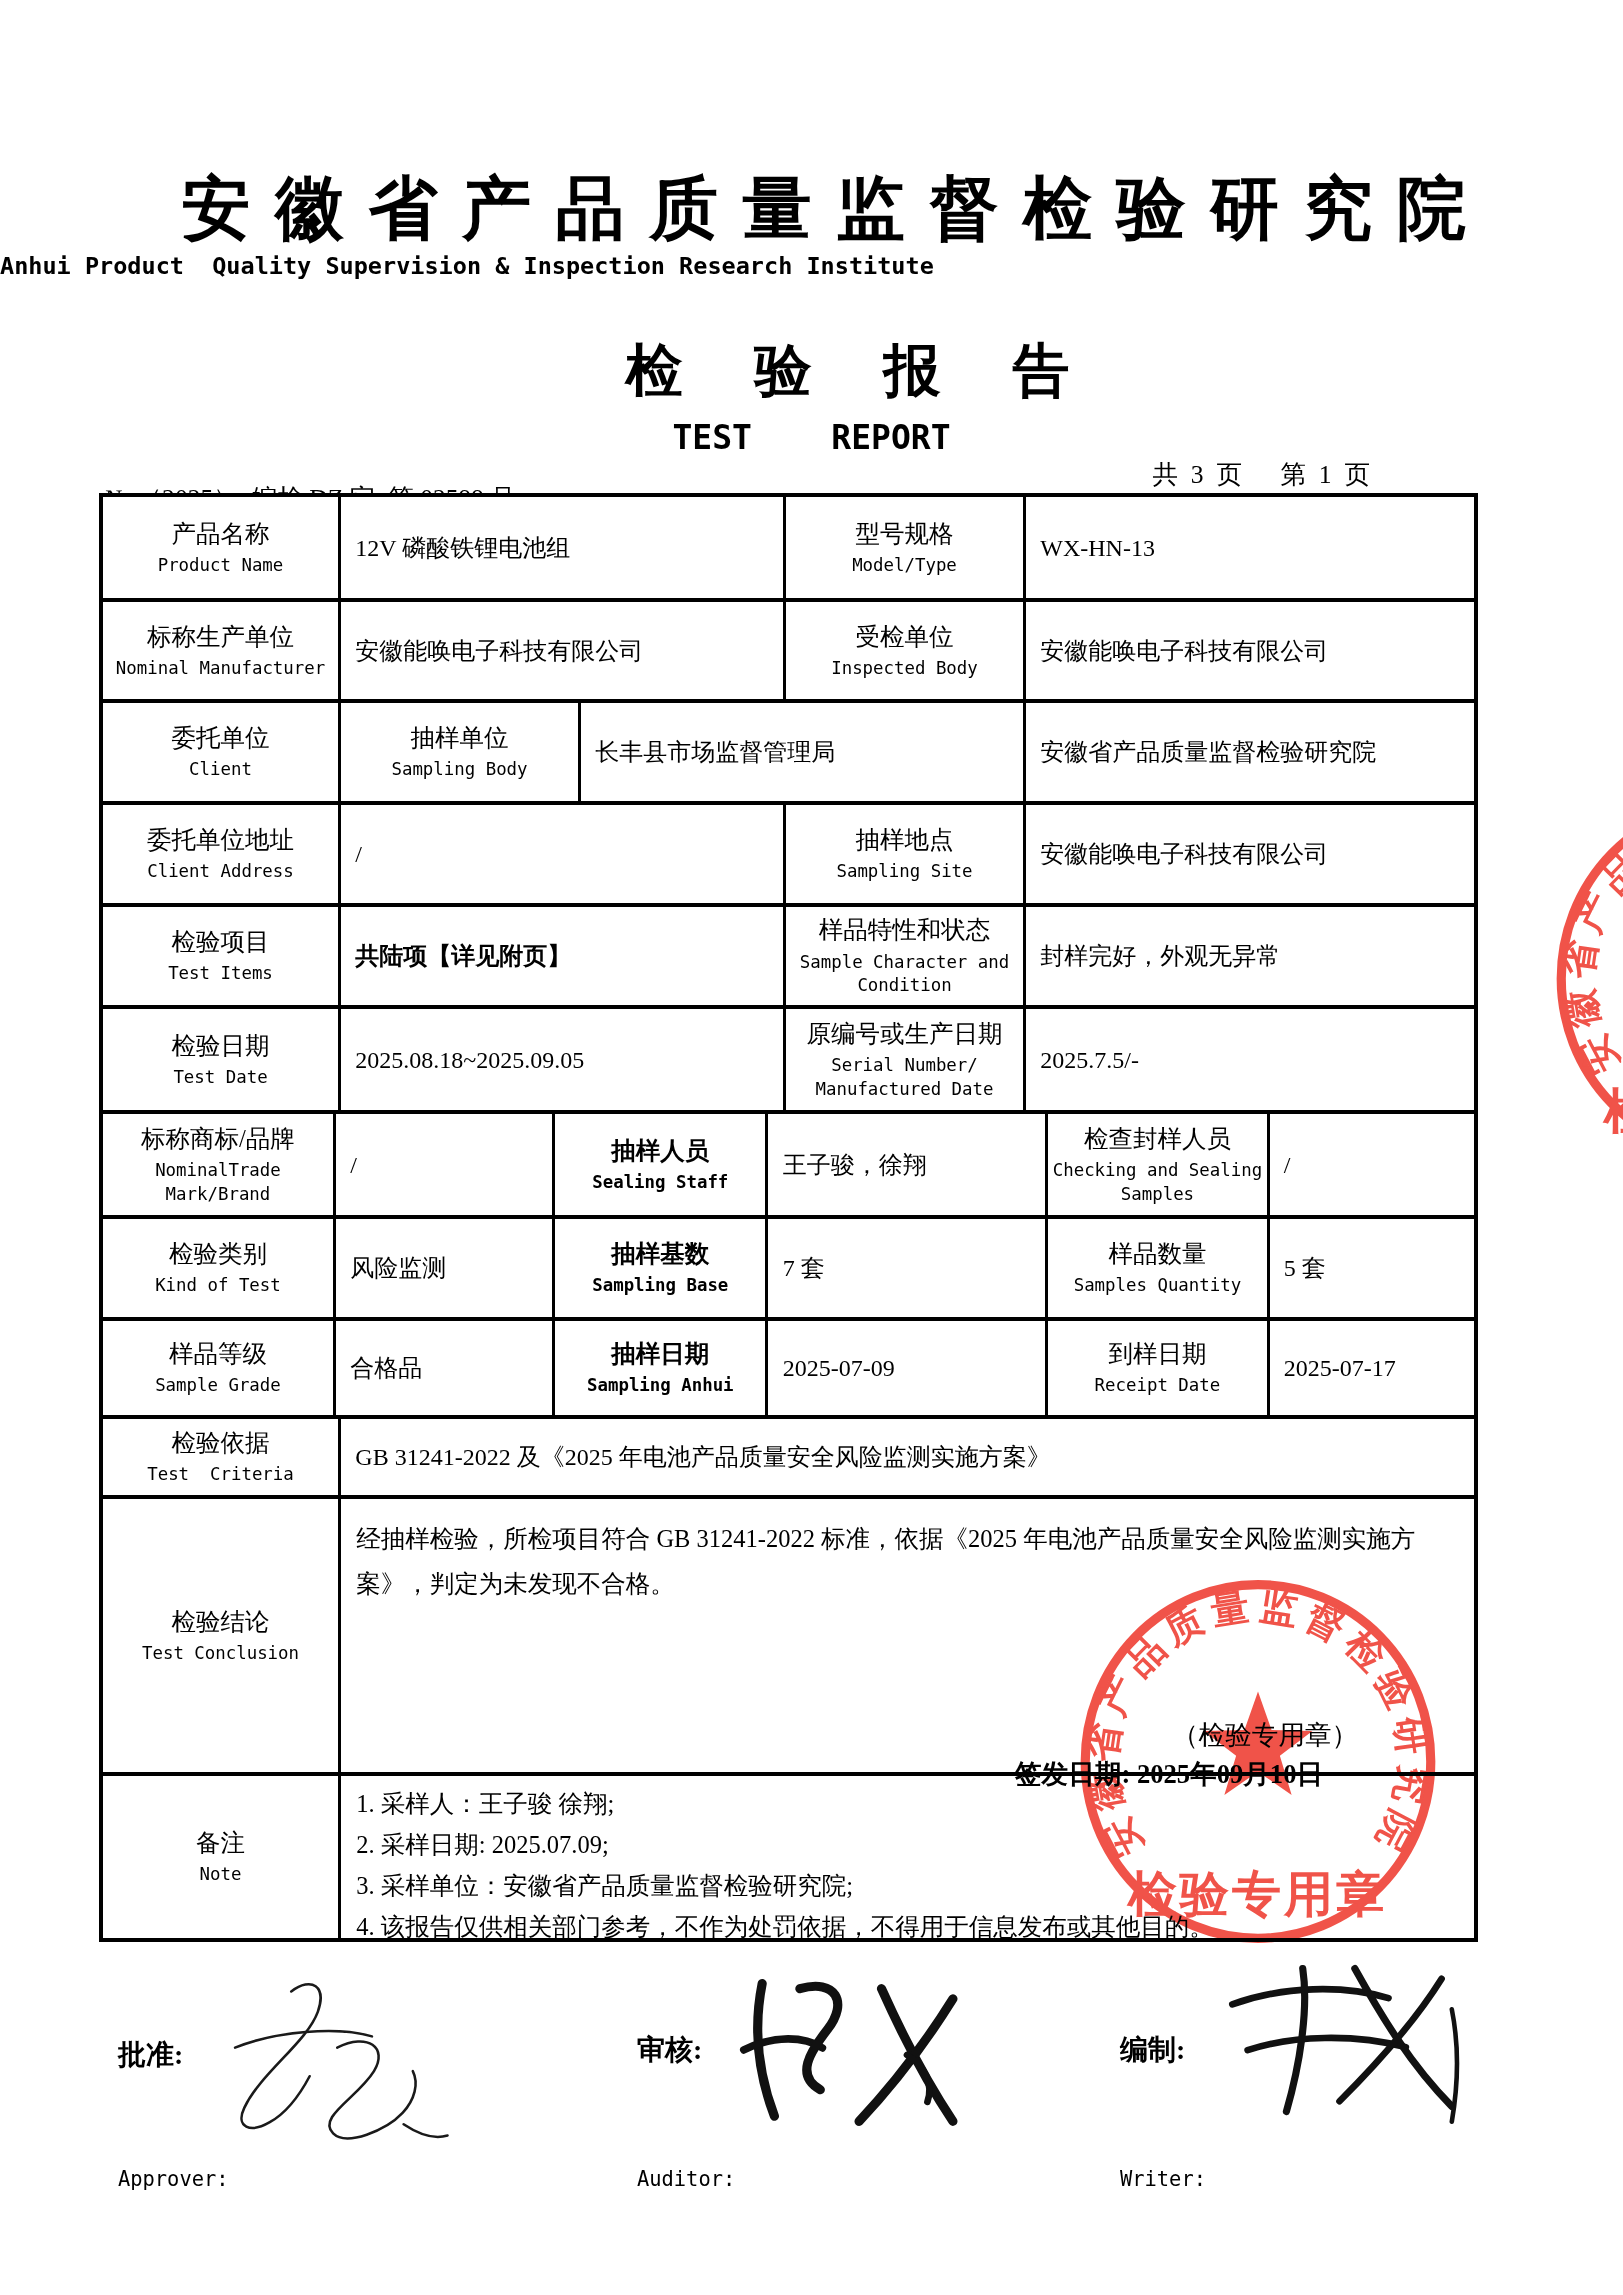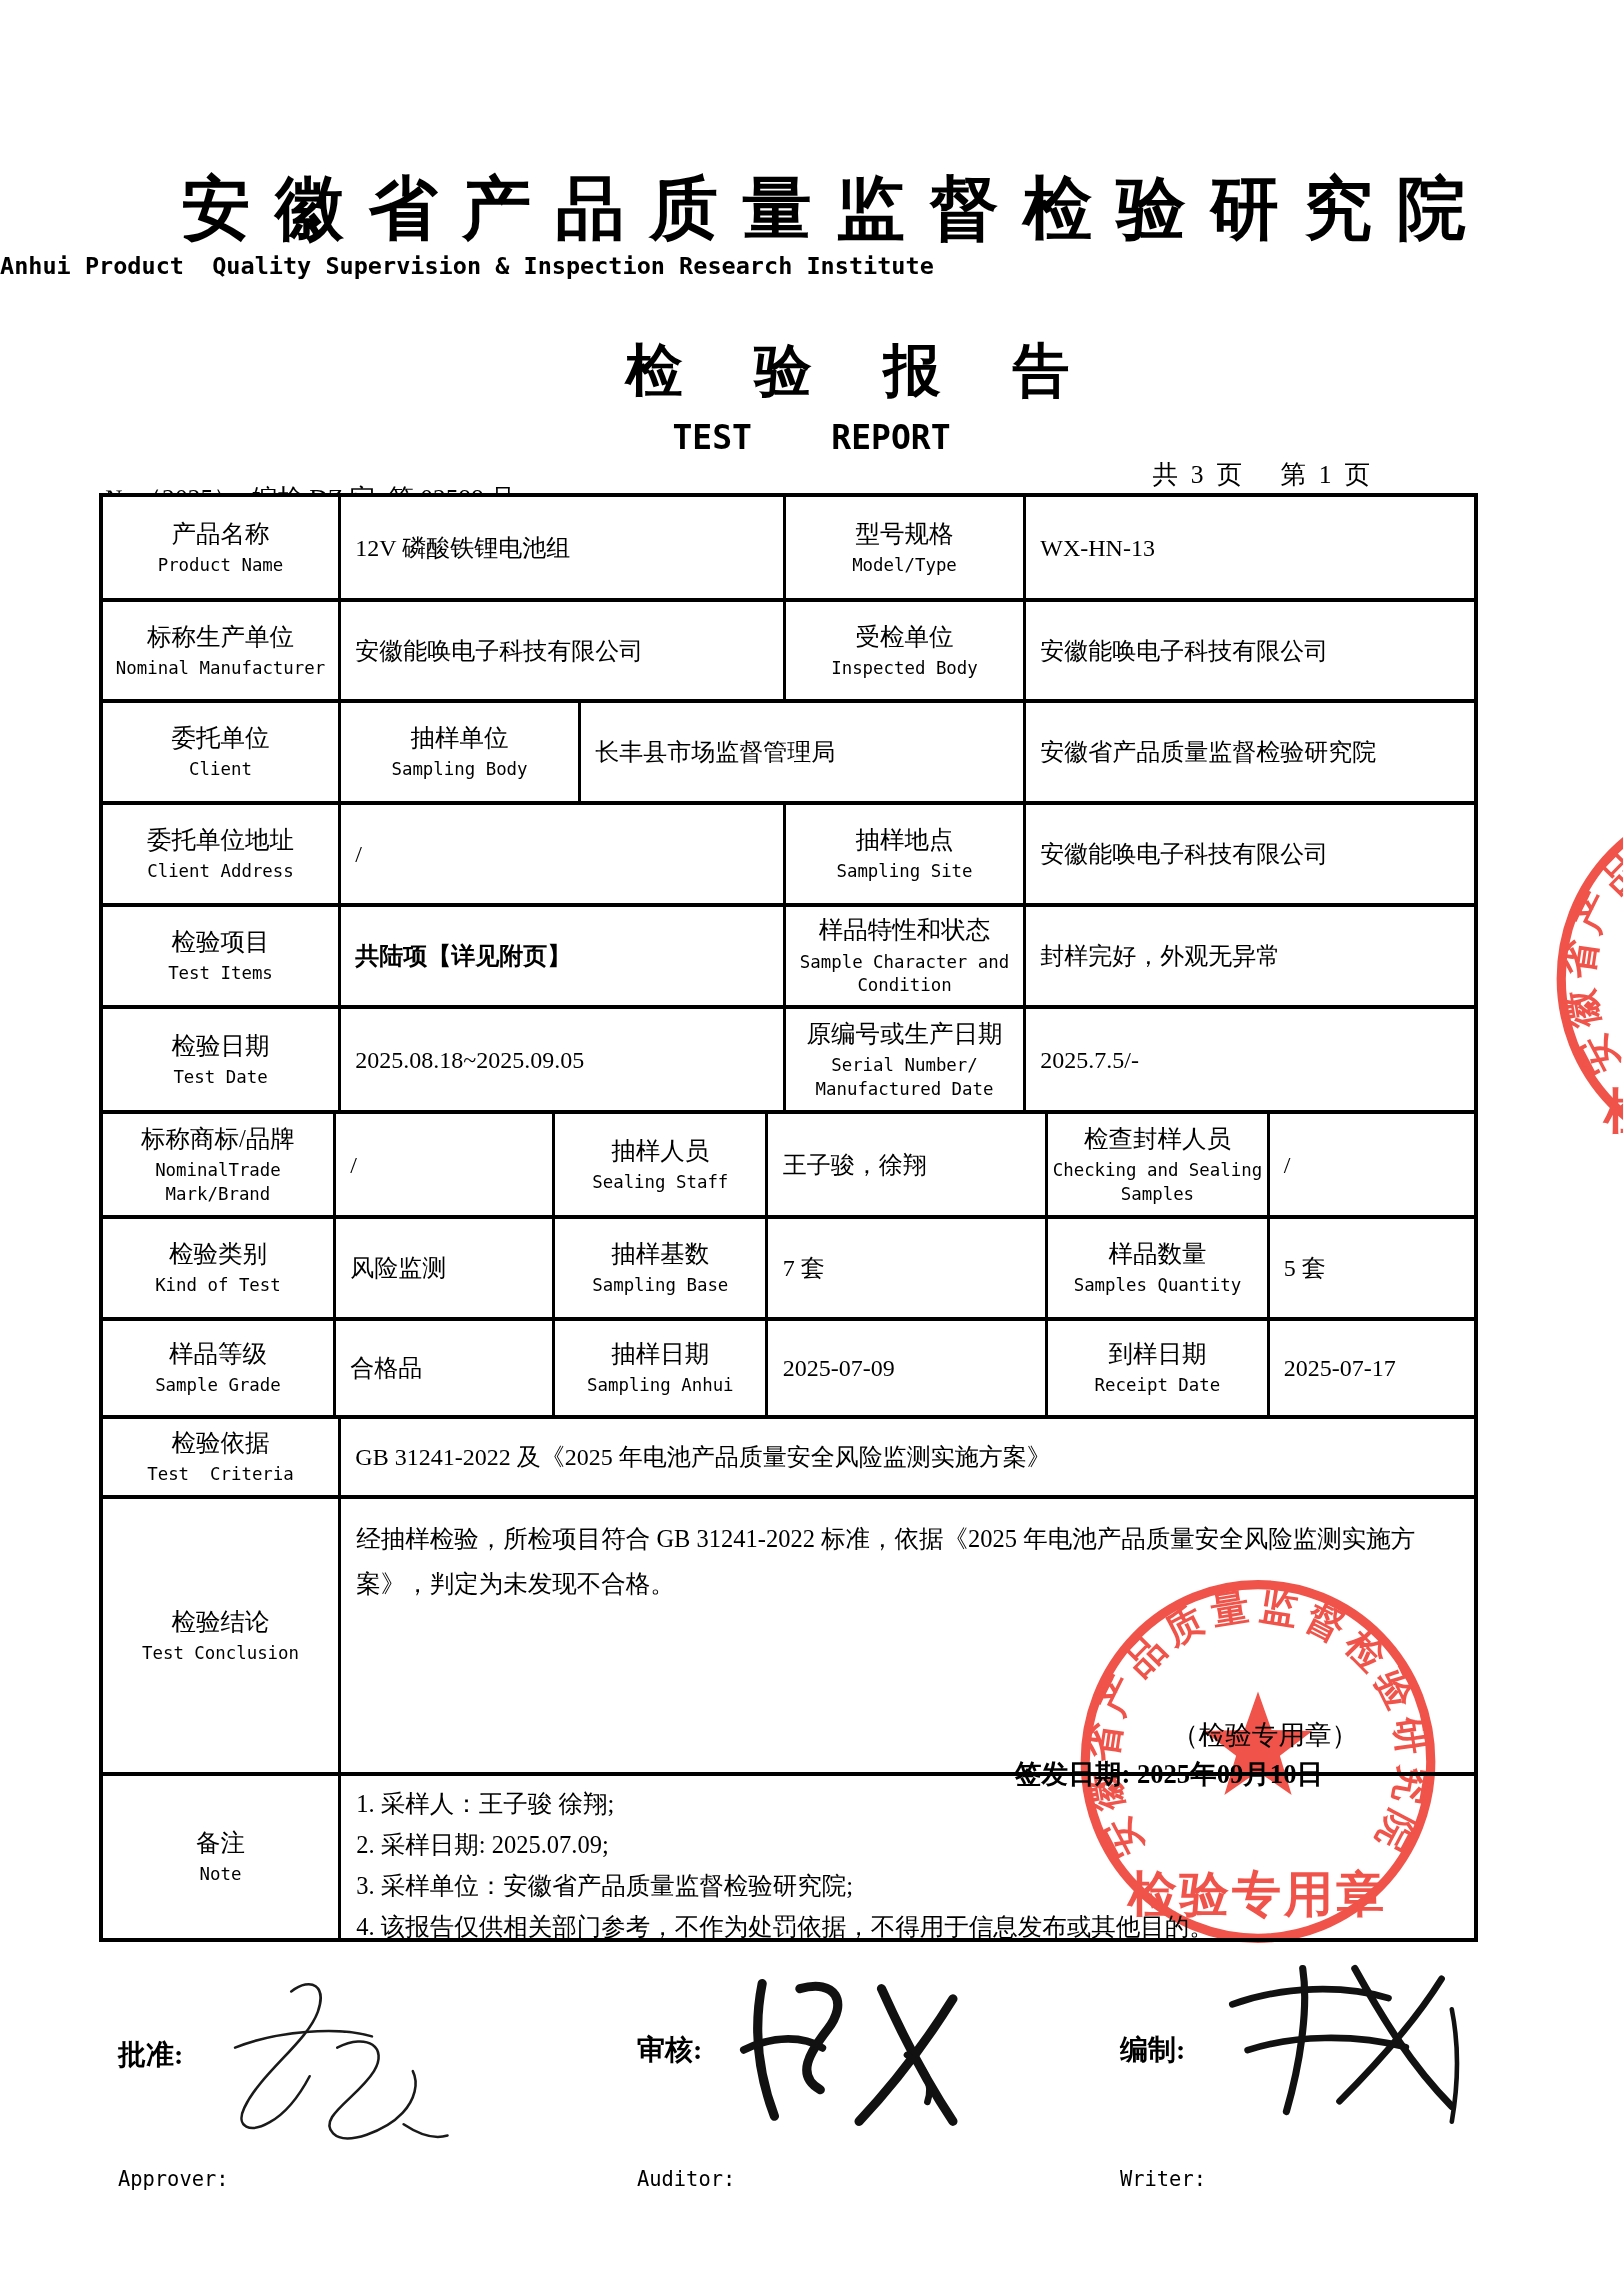--- a/index.html
+++ b/index.html
@@ -30,21 +30,21 @@
            font-family:"DejaVu Sans Mono",monospace;}
   .val{display:flex;align-items:center;}
   .val .v{font-size:24px;line-height:32px;padding:0 14.3px;white-space:pre-wrap;}
   .val.bold .v{font-weight:bold;}
   .blocktext{display:block;}
   .blocktext .v{display:block;padding:17.4px 17.4px 0 15.3px;font-size:24.5px;line-height:45px;}
   .note-lines{padding:7.2px 15.3px 0 15.3px;}
   .note-line{font-size:24.5px;line-height:41px;white-space:pre-wrap;}
   
   .wl1{width:235px;} .wv1{width:445px;} .wl2{width:240px;} .wv2{width:442px;}
-  .w6a{width:235px;justify-content:center;} .w6b{width:224px;} .w6c{width:218px;}
+  .w6a{width:235px;justify-content:center;} .w6b{width:224px;} .w6c{width:218px;font-weight:bold;}
   .w6d{width:286px;} .w6e{width:226px;} .w6f{width:212px;}
   .wwide{width:1133px;}
   
   .seal-label{top:1717px;left:1149px;font-size:26.6px;z-index:2;margin-left:23px;}
   .issue-date{top:1756px;left:1015px;font-size:26.6px;font-weight:bold;z-index:2;}
   
   .stamp{position:absolute;z-index:5;opacity:.88;mix-blend-mode:multiply;pointer-events:none;}
   
   .sig-label{font-size:28px;font-weight:bold;z-index:2;}
   .sig-label-en{font-size:20.4px;font-family:"DejaVu Sans Mono",monospace;z-index:2;}

